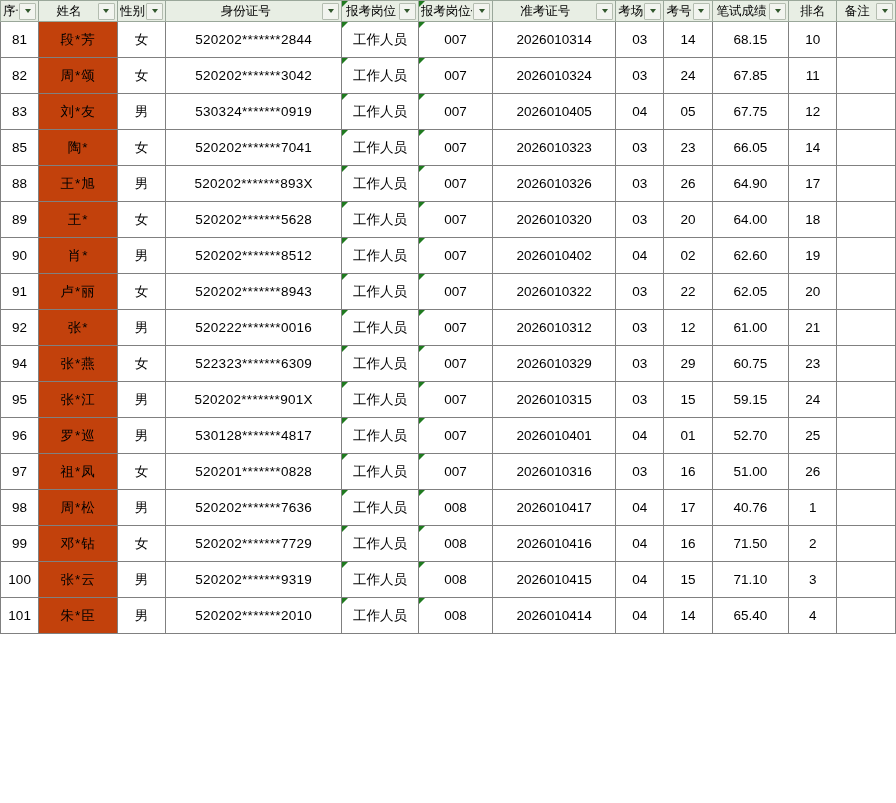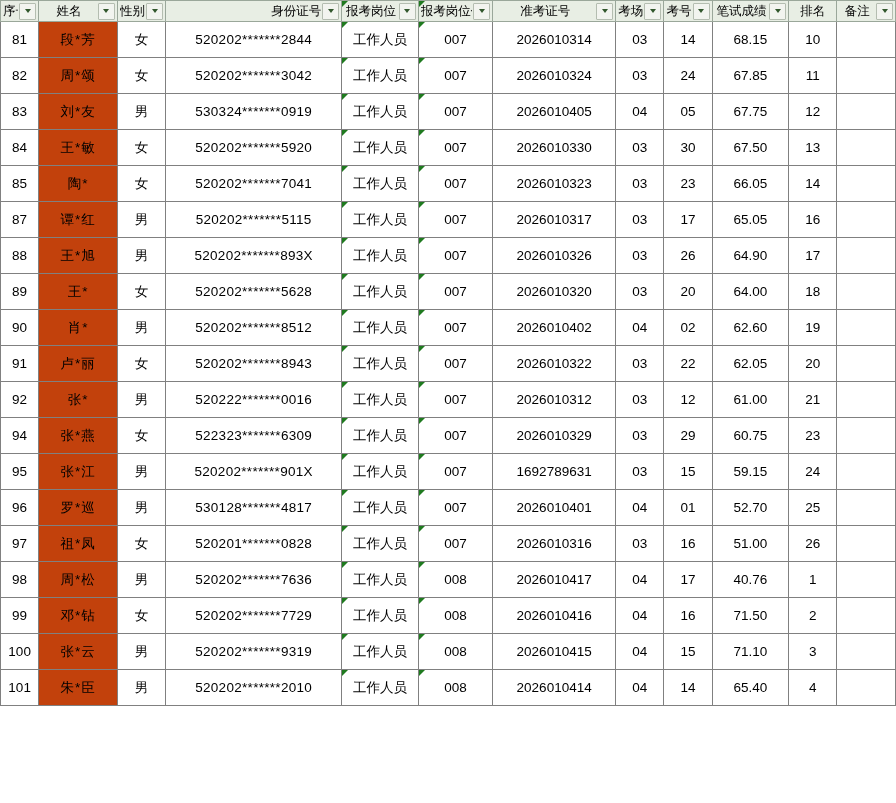--- a/index.html
+++ b/index.html
@@ -45,21 +45,21 @@
     height: 18px;
   }
   .hdr-label {
     flex: 1 1 auto;
     text-align: center;
     font-size: 12.5px;
     overflow: hidden;
     text-overflow: clip;
     white-space: nowrap;
   }
-  .hdr-label.left { text-align: right; padding-left: 2px; }
+  .hdr-label.left { text-align: center; padding-left: 2px; }
   .filter-btn {
     flex: 0 0 auto;
     width: 15px;
     height: 15px;
     background: #f2f4ef;
     border: 1px solid #b4bdb0;
     border-radius: 1px;
     display: inline-flex;
     align-items: center;
     justify-content: center;
@@ -264,62 +264,34 @@
         <td class="marker">工作人员</td>
         <td class="marker">007</td>
         <td class="">2026010405</td>
         <td class="">04</td>
         <td class="">05</td>
         <td class="">67.75</td>
         <td class="">12</td>
         <td class="col-empty"></td>
       </tr>
       <tr class="data-row">
-        <td class="">84</td>
-        <td class="col-name">王*敏</td>
-        <td class="">女</td>
-        <td class="col-idno">520202*******5920</td>
-        <td class="marker">工作人员</td>
-        <td class="marker">007</td>
-        <td class="">2026010330</td>
-        <td class="">03</td>
-        <td class="">30</td>
-        <td class="">67.50</td>
-        <td class="">13</td>
-        <td class="col-empty"></td>
-      </tr>
-      <tr class="data-row">
         <td class="">85</td>
         <td class="col-name">陶*</td>
         <td class="">女</td>
         <td class="col-idno">520202*******7041</td>
         <td class="marker">工作人员</td>
         <td class="marker">007</td>
         <td class="">2026010323</td>
         <td class="">03</td>
         <td class="">23</td>
         <td class="">66.05</td>
         <td class="">14</td>
         <td class="col-empty"></td>
       </tr>
       <tr class="data-row">
-        <td class="">87</td>
-        <td class="col-name">谭*红</td>
-        <td class="">男</td>
-        <td class="col-idno">520202*******5115</td>
-        <td class="marker">工作人员</td>
-        <td class="marker">007</td>
-        <td class="">2026010317</td>
-        <td class="">03</td>
-        <td class="">17</td>
-        <td class="">65.05</td>
-        <td class="">16</td>
-        <td class="col-empty"></td>
-      </tr>
-      <tr class="data-row">
         <td class="">88</td>
         <td class="col-name">王*旭</td>
         <td class="">男</td>
         <td class="col-idno">520202*******893X</td>
         <td class="marker">工作人员</td>
         <td class="marker">007</td>
         <td class="">2026010326</td>
         <td class="">03</td>
         <td class="">26</td>
         <td class="">64.90</td>
@@ -396,21 +368,21 @@
         <td class="">23</td>
         <td class="col-empty"></td>
       </tr>
       <tr class="data-row">
         <td class="">95</td>
         <td class="col-name">张*江</td>
         <td class="">男</td>
         <td class="col-idno">520202*******901X</td>
         <td class="marker">工作人员</td>
         <td class="marker">007</td>
-        <td class="">1692789631</td>
+        <td class="">2026010315</td>
         <td class="">03</td>
         <td class="">15</td>
         <td class="">59.15</td>
         <td class="">24</td>
         <td class="col-empty"></td>
       </tr>
       <tr class="data-row">
         <td class="">96</td>
         <td class="col-name">罗*巡</td>
         <td class="">男</td>

